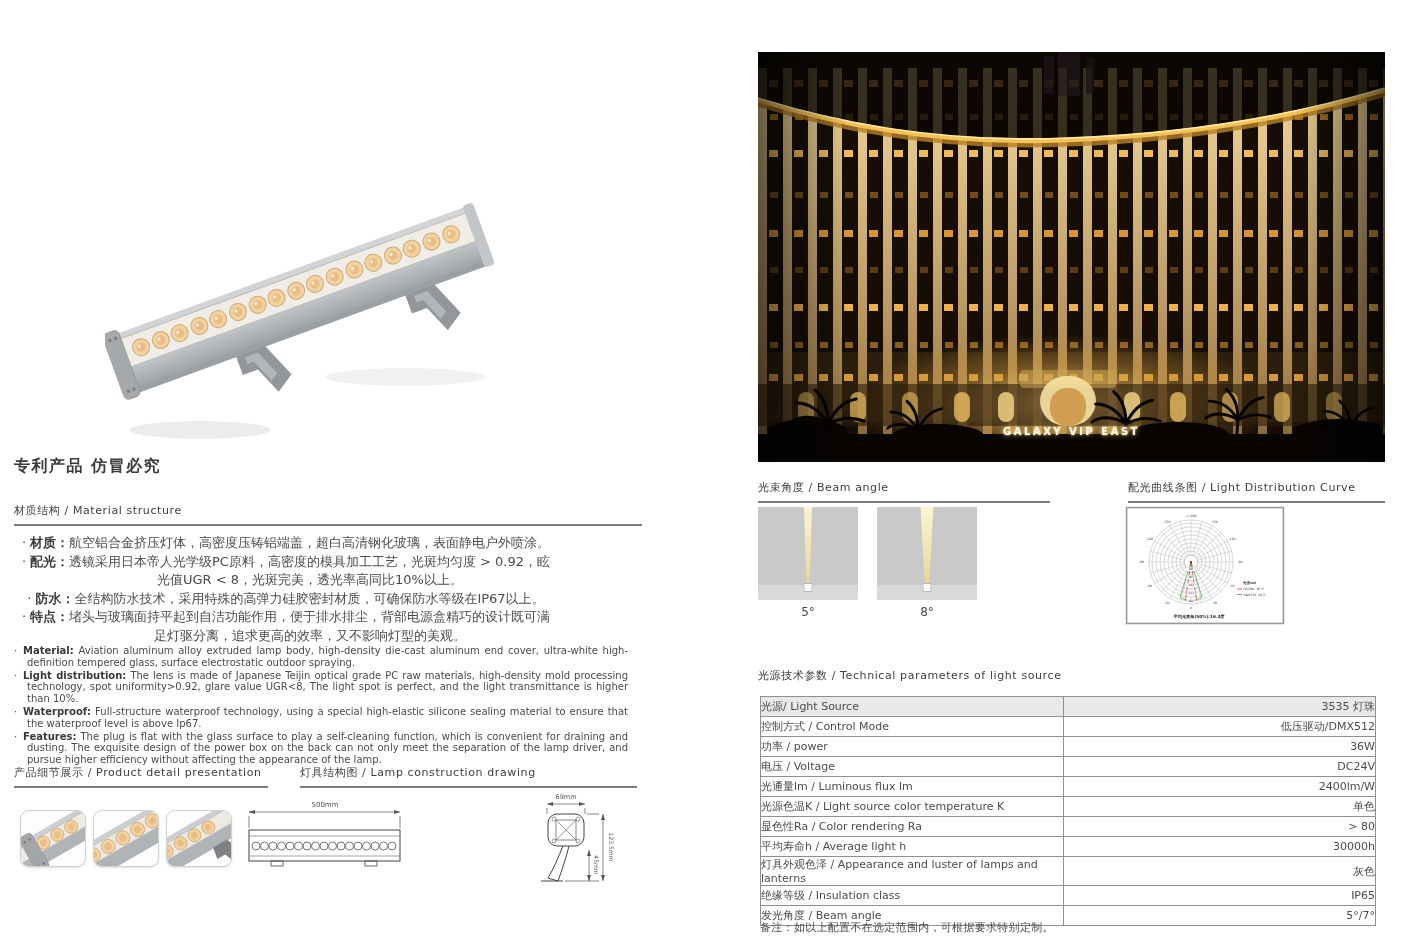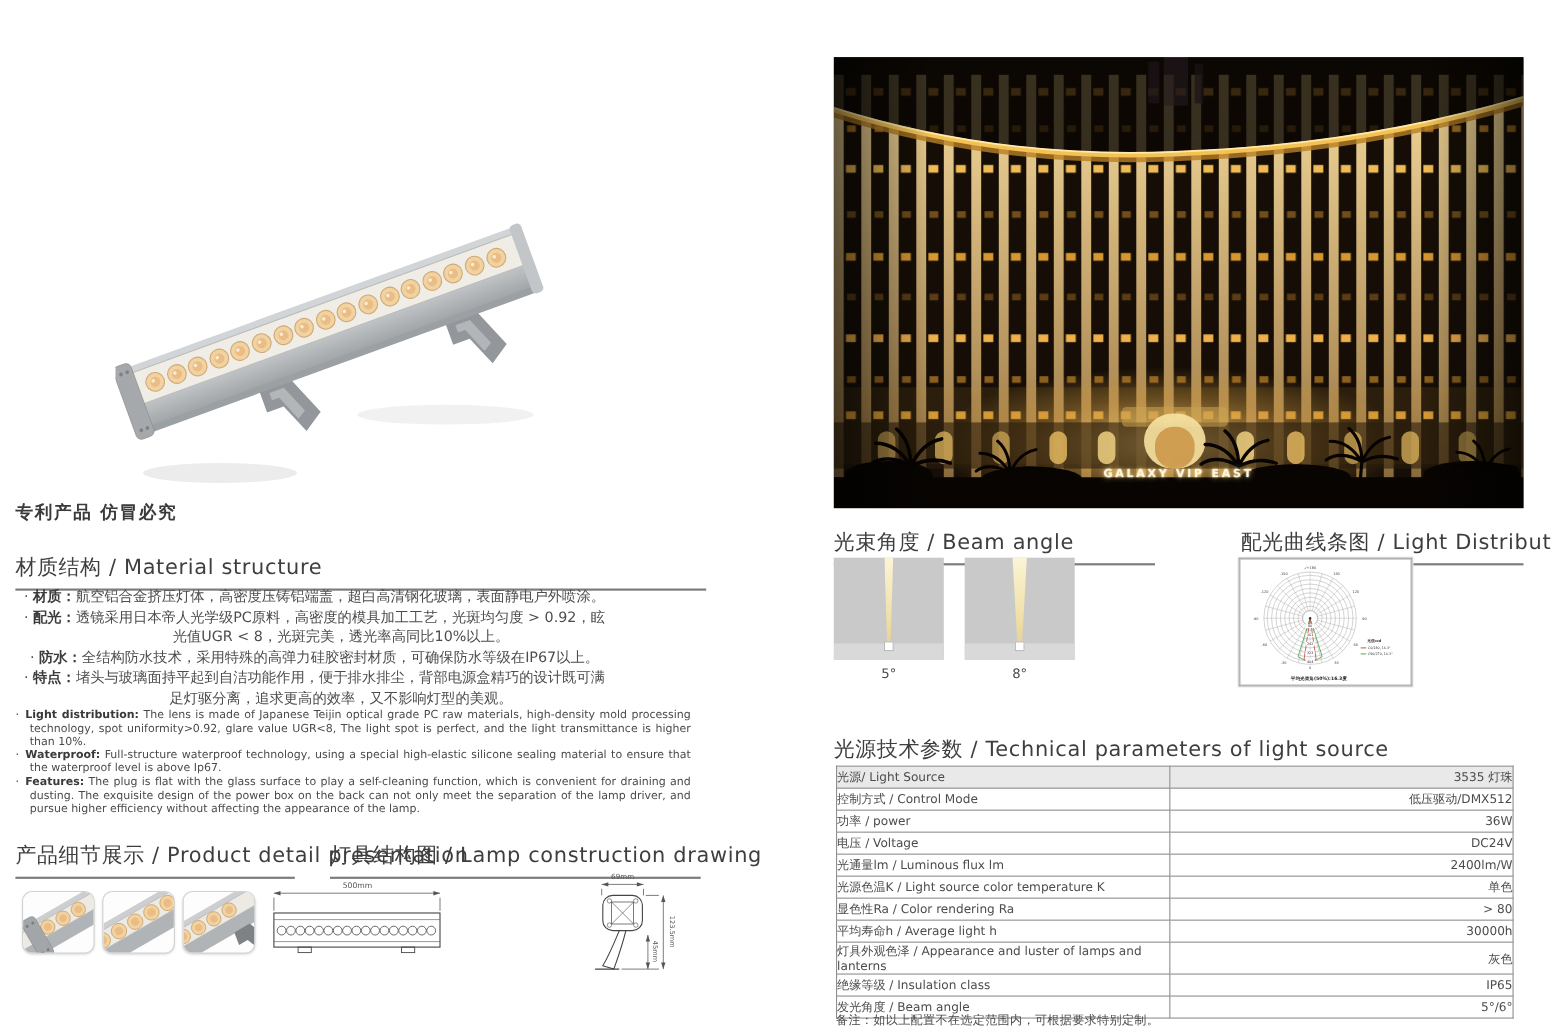--- a/index.html
+++ b/index.html
@@ -4,21 +4,21 @@
 <style>
   * { margin:0; padding:0; box-sizing:border-box; }
   html,body { width:1411px; height:942px; }
   body {
     position:relative; overflow:hidden; background:#ffffff;
     font-family:"DejaVu Sans","Liberation Sans",sans-serif; color:#454545;
   }
   .abs { position:absolute; }
 
   
-  .sec-title { font-size:19px; color:#3e3e3e; letter-spacing:0.6px; white-space:nowrap; }
+  .sec-title { font-size:11px; color:#3e3e3e; letter-spacing:0.6px; white-space:nowrap; }
   .sec-rule { border-bottom:2px solid #7d7d7d; margin-top:6px; }
 
   
   .patent { font-size:16px; font-weight:600; letter-spacing:1.5px; color:#3a3a3a; }
 
   
   .zh-list { width:540px; font-size:13px; line-height:18.5px; color:#4c4c4c;text-align:center; }
   .zh-item { padding-left:52px; text-indent:-52px; }
   .zh-item b { color:#3c3c3c; }
   .dot { display:inline-block; width:12px; text-indent:0; }
@@ -131,20 +131,21 @@
 </div>
 
 <div class="abs zh-list" style="left:14px; top:534px;">
   <div class="zh-item"><span class="dot">·</span><b>材质：</b><span>航空铝合金挤压灯体，高密度压铸铝端盖，超白高清钢化玻璃，表面静电户外喷涂。</span></div>
   <div class="zh-item"><span class="dot">·</span><b>配光：</b><span>透镜采用日本帝人光学级PC原料，高密度的模具加工工艺，光斑均匀度 &gt; 0.92，眩光值UGR &lt; 8，光斑完美，透光率高同比10%以上。</span></div>
   <div class="zh-item"><span class="dot">·</span><b>防水：</b><span>全结构防水技术，采用特殊的高弹力硅胶密封材质，可确保防水等级在IP67以上。</span></div>
   <div class="zh-item"><span class="dot">·</span><b>特点：</b><span>堵头与玻璃面持平起到自洁功能作用，便于排水排尘，背部电源盒精巧的设计既可满足灯驱分离，追求更高的效率，又不影响灯型的美观。</span></div>
 </div>
 
 <div class="abs en-list" style="left:14px; top:645px;">
+  <div class="en-item"><span class="dot" style="width:9px;">·</span><b>Material:</b><span> Aviation aluminum alloy extruded lamp body, high-density die-cast aluminum end cover, ultra-white high-definition tempered glass, surface electrostatic outdoor spraying.</span></div>
   <div class="en-item"><span class="dot" style="width:9px;">·</span><b>Light distribution:</b><span> The lens is made of Japanese Teijin optical grade PC raw materials, high-density mold processing technology, spot uniformity&gt;0.92, glare value UGR&lt;8, The light spot is perfect, and the light transmittance is higher than 10%.</span></div>
   <div class="en-item"><span class="dot" style="width:9px;">·</span><b>Waterproof:</b><span> Full-structure waterproof technology, using a special high-elastic silicone sealing material to ensure that the waterproof level is above Ip67.</span></div>
   <div class="en-item"><span class="dot" style="width:9px;">·</span><b>Features:</b><span> The plug is flat with the glass surface to play a self-cleaning function, which is convenient for draining and dusting. The exquisite design of the power box on the back can not only meet the separation of the lamp driver, and pursue higher efficiency without affecting the appearance of the lamp.</span></div>
 </div>
 
 <div class="abs" style="left:14px; top:765px; width:254px;">
   <div class="sec-title">产品细节展示 / Product detail presentation</div>
   <div class="sec-rule"></div>
 </div>
 
@@ -519,18 +520,18 @@
     <tr>
       <td class="lab">灯具外观色泽 / Appearance and luster of lamps and lanterns</td>
       <td class="val">灰色</td>
     </tr>
     <tr>
       <td class="lab">绝缘等级 / Insulation class</td>
       <td class="val">IP65</td>
     </tr>
     <tr>
       <td class="lab">发光角度 / Beam angle</td>
-      <td class="val">5°/6°</td>
+      <td class="val">5°/7°</td>
     </tr>
   </tbody>
 </table>
 
 <div class="abs note" style="left:760px; top:920px;">备注：如以上配置不在选定范围内，可根据要求特别定制。</div>
 
 </body></html>

